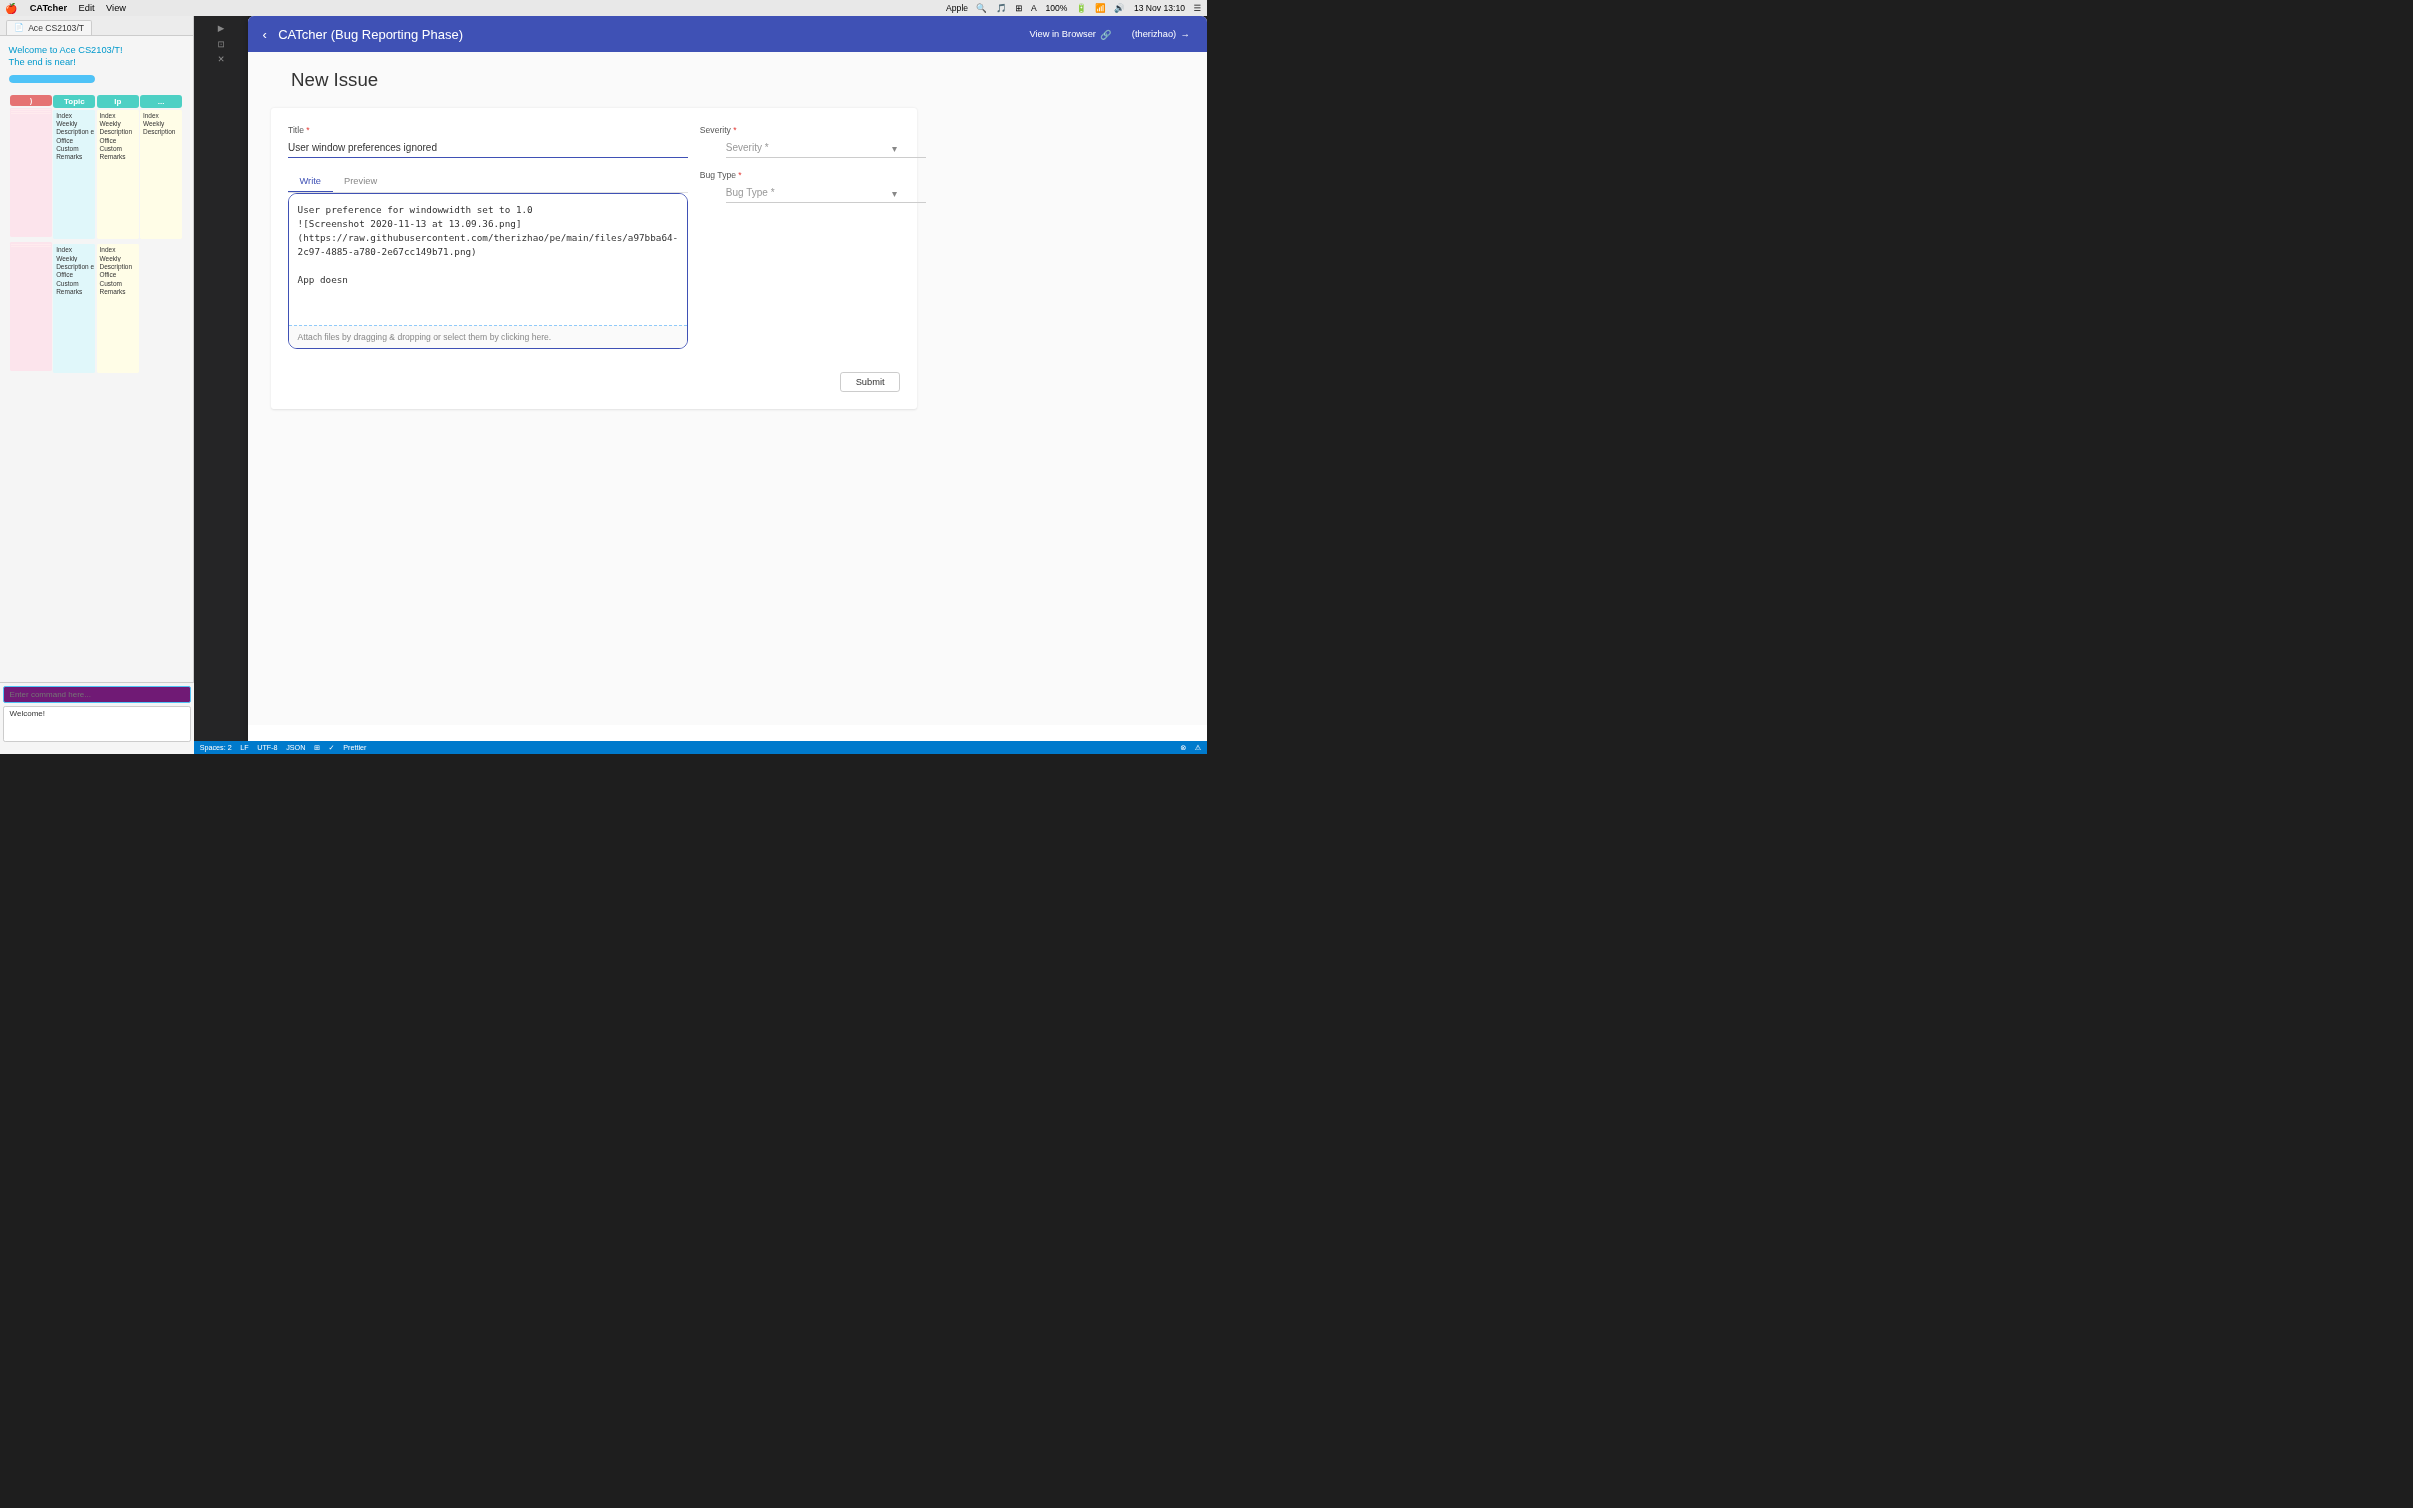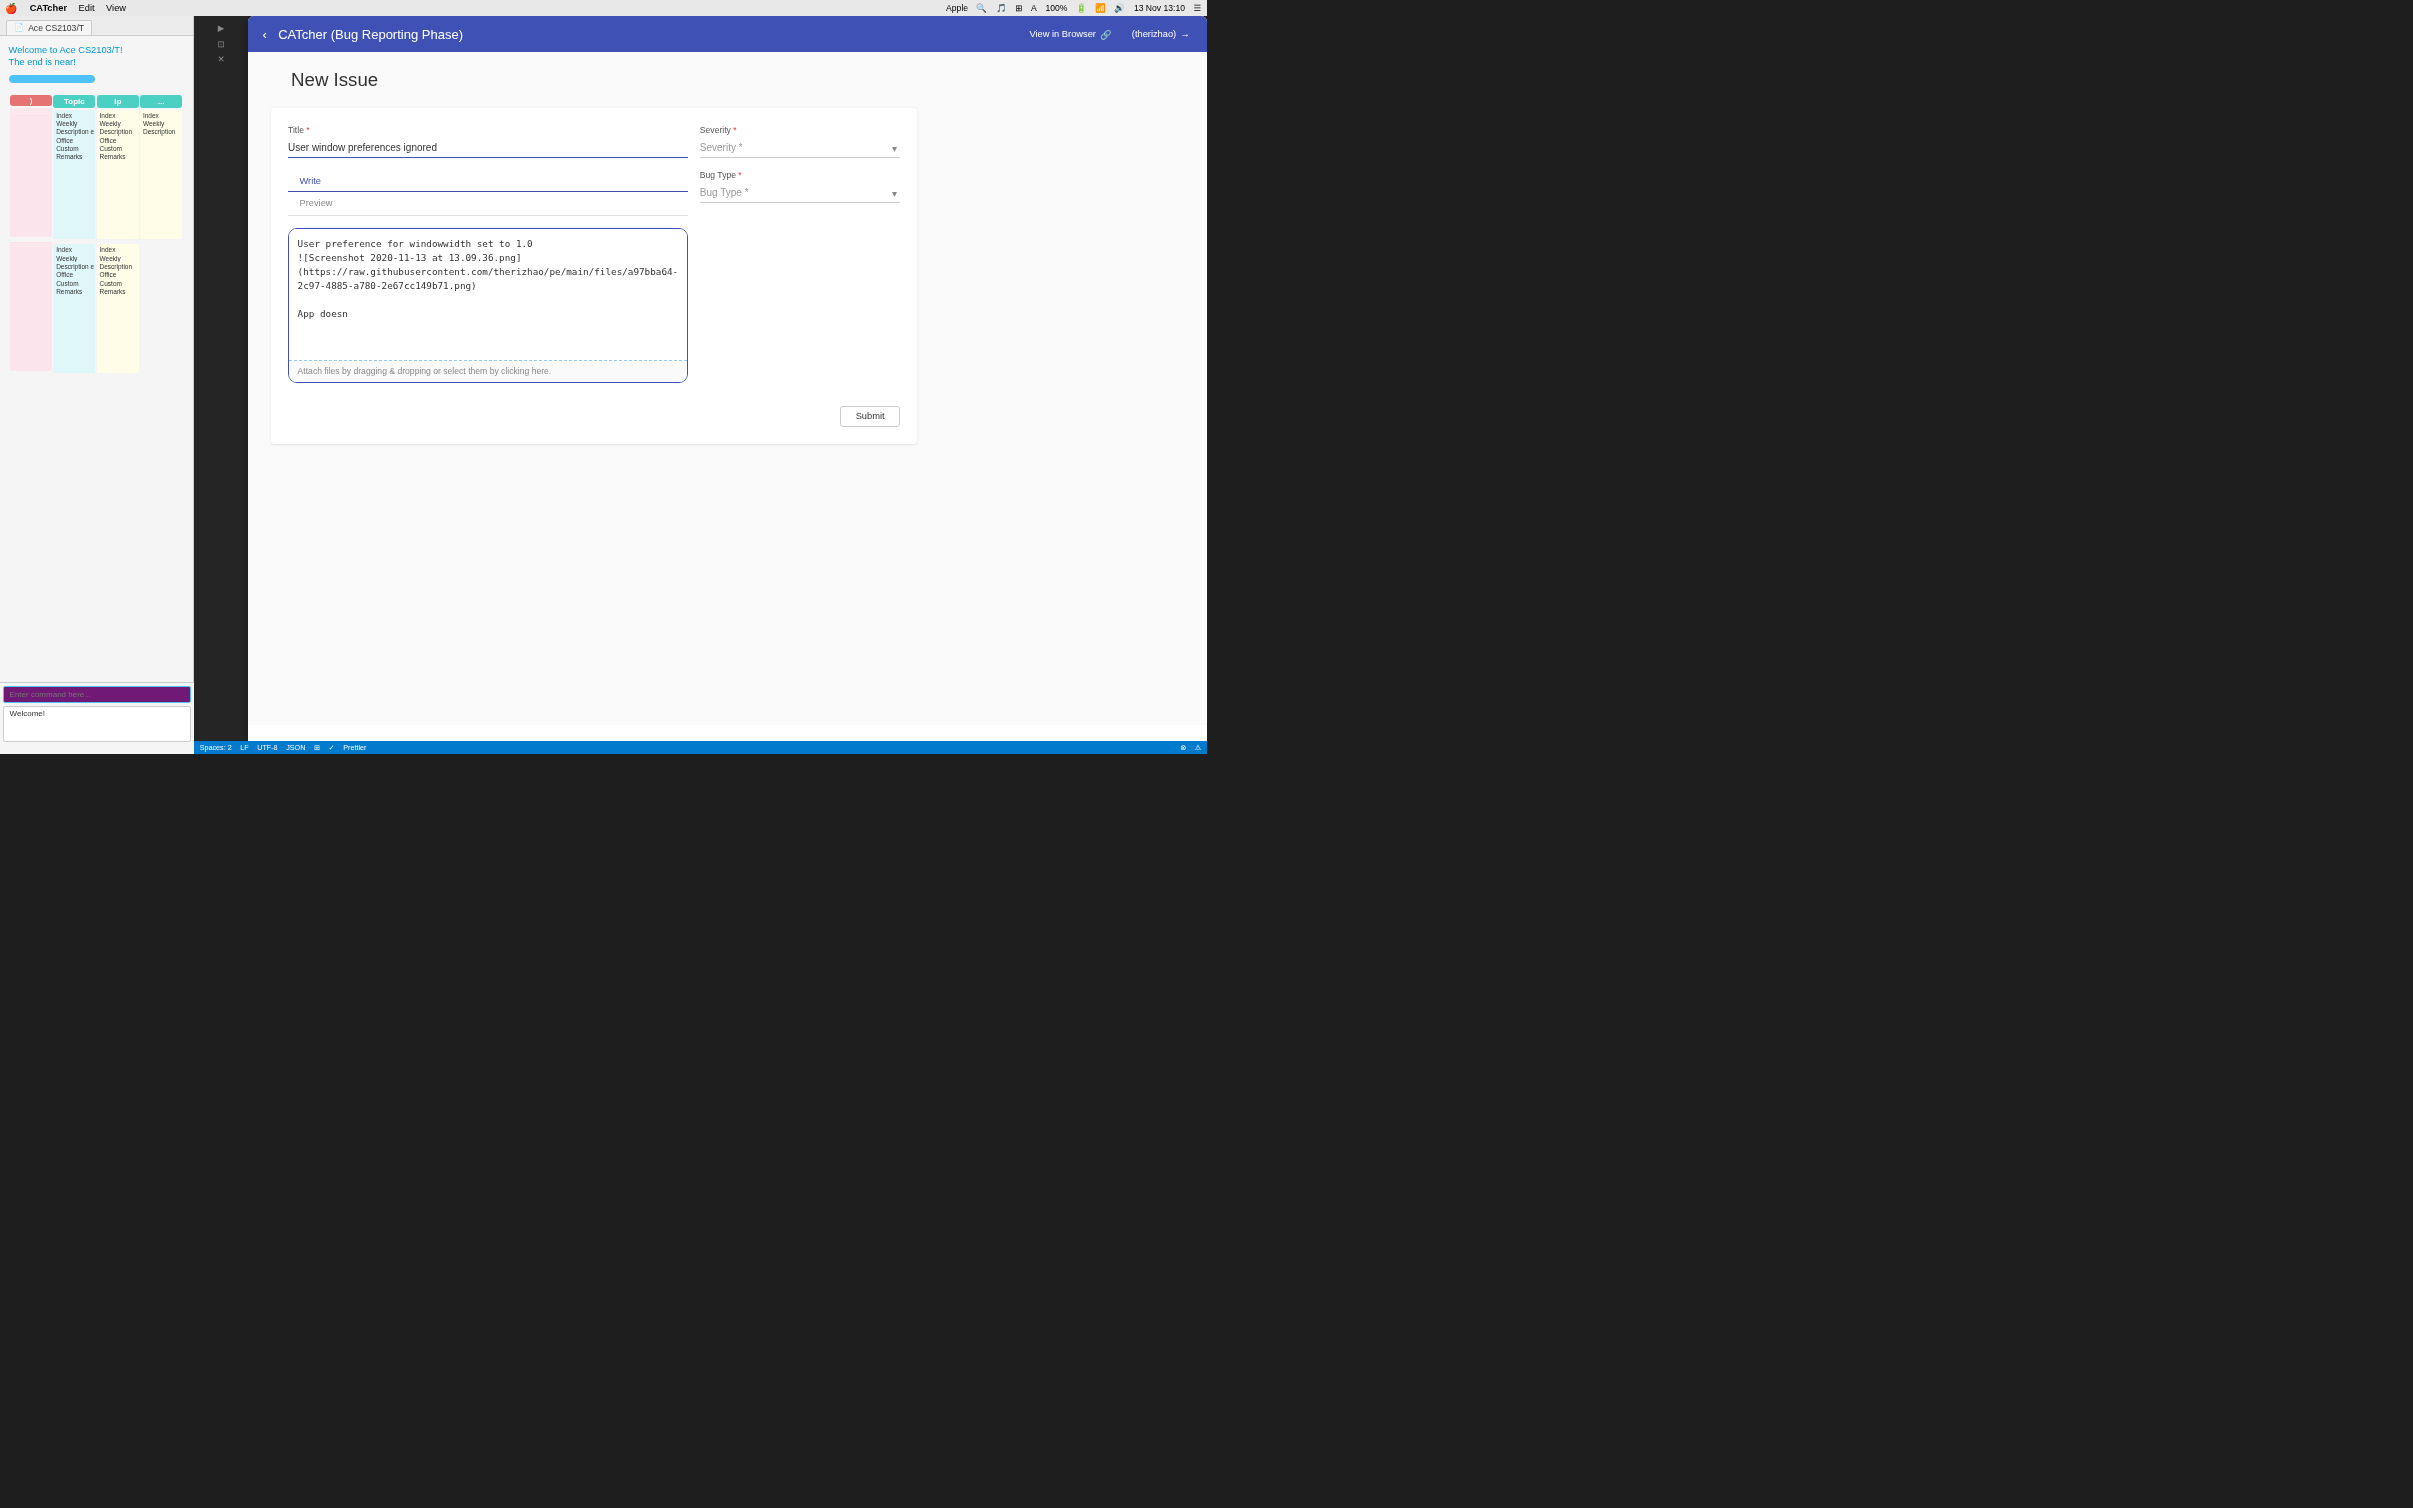--- a/index.html
+++ b/index.html
@@ -370,28 +370,28 @@
     .form-select-display {
       width: 100%;
       border: none;
       border-bottom: 1.4px solid #ccc;
       padding: 4.3px 0;
       font-size: 10px;
       color: #999;
       display: flex;
       align-items: center;
       justify-content: space-between;
+      margin-left: 26px;
     }
 
     
     .editor-tabs {
       display: flex;
       border-bottom: 0.7px solid #e0e0e0;
-      margin-bottom: 12px;
-      flex-direction: column;
+      margin-bottom: 0;
     }
     .editor-tab {
       padding: 5.7px 11.5px;
       font-size: 9.3px;
       color: #888;
       cursor: pointer;
       border-bottom: 1.4px solid transparent;
     }
     .editor-tab.active {
       color: #3f51b5;

